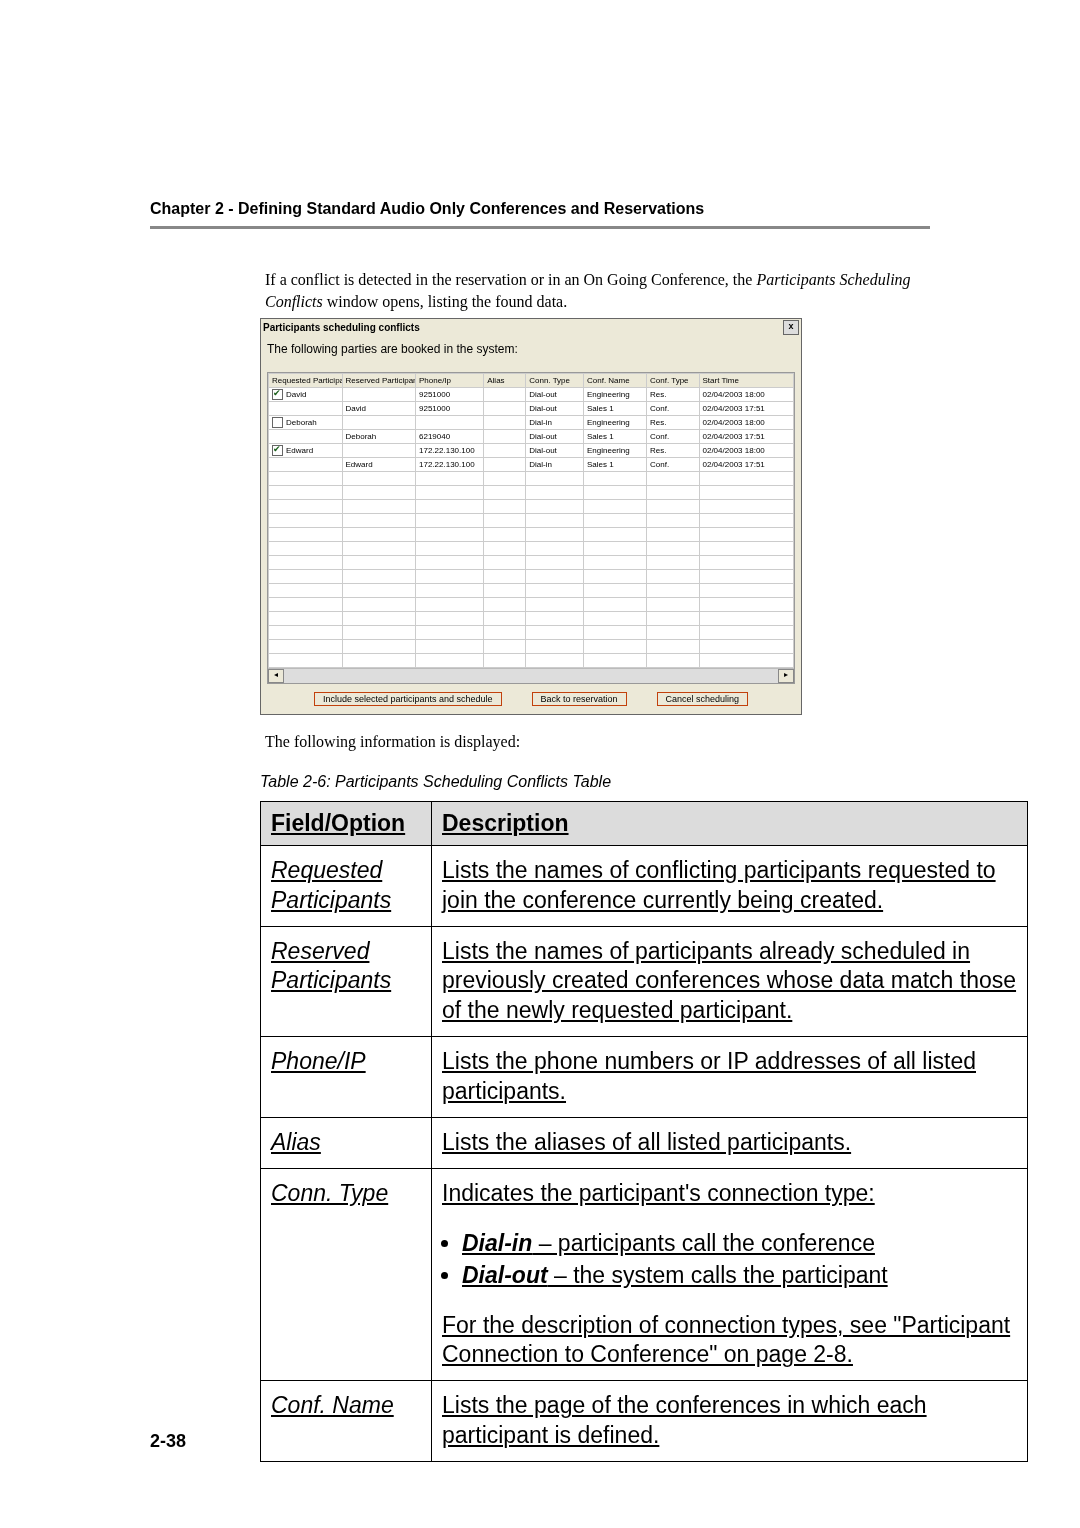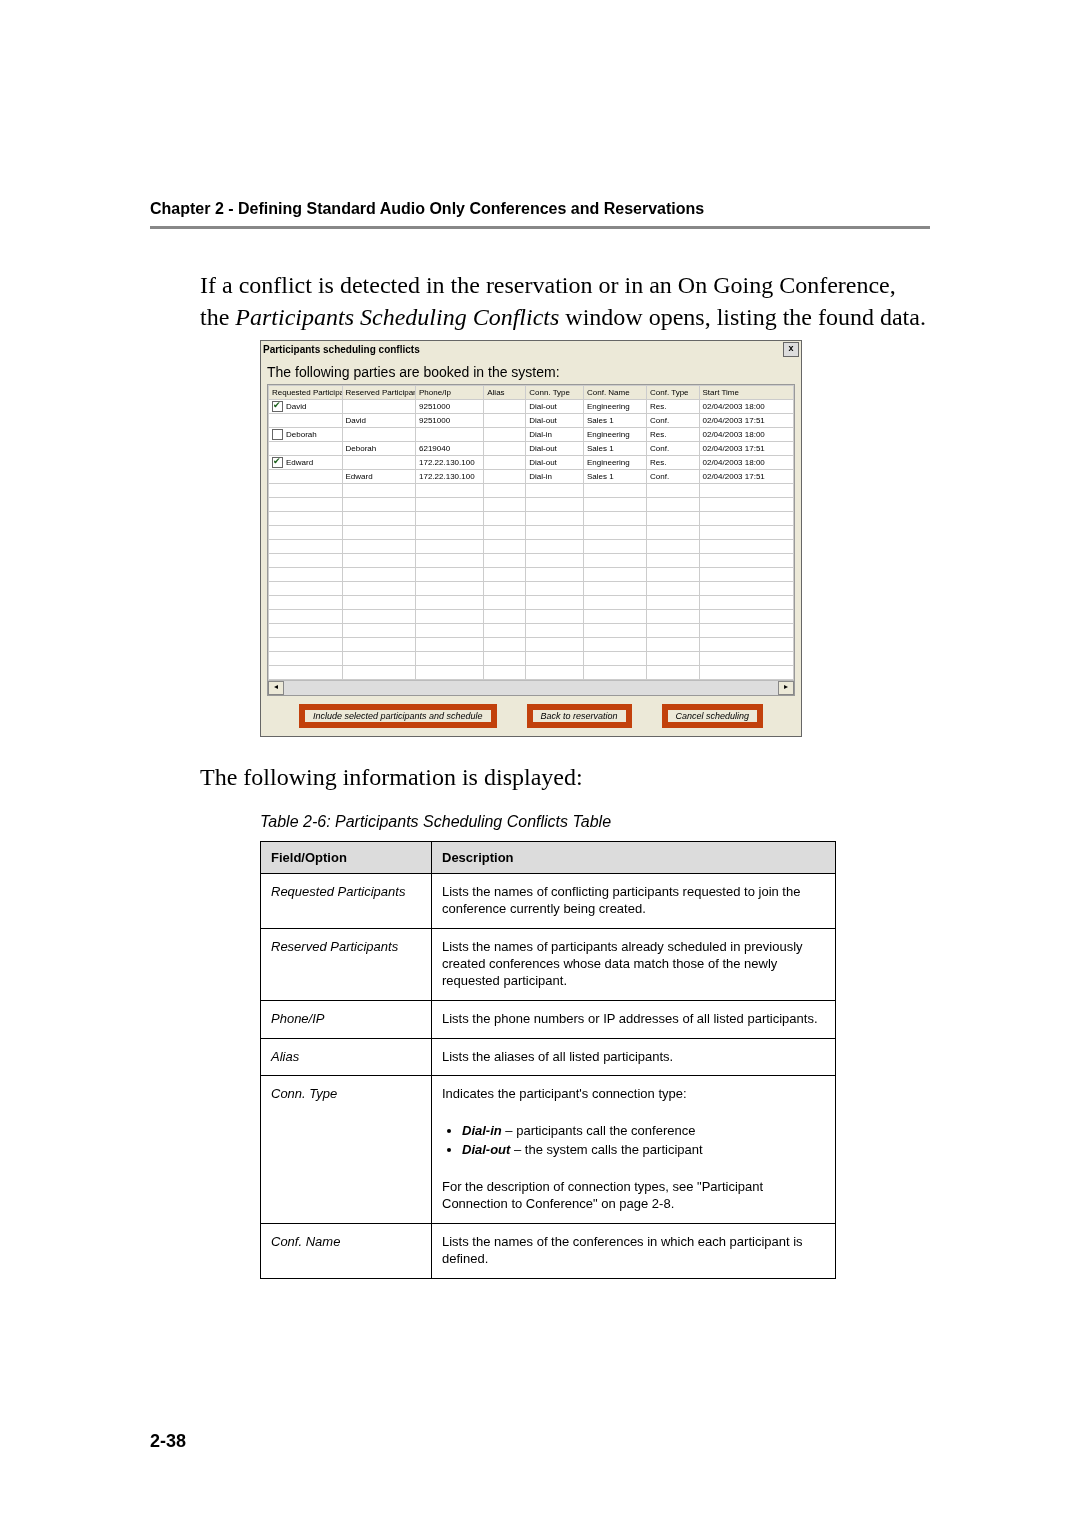--- a/index.html
+++ b/index.html
@@ -22,22 +22,22 @@
     font-weight: bold;
     font-size: 16px;
     text-align: left;
     margin-bottom: 8px;
   }
   .chapter-div {
     border-bottom: 3px solid #888;
     margin-bottom: 40px;
   }
   .body-text {
-    margin-left: 50px;
-    font-size: 24px;
+    margin-left: 115px;
+    font-size: 16px;
     line-height: 1.35;
     margin-bottom: 6px;
   }
   em.part {
     font-style: italic;
   }
   
   .shot {
     margin-left: 110px;
     width: 540px;
@@ -63,22 +63,22 @@
     font-size: 9px;
     text-align: center;
     line-height: 11px;
     font-weight: bold;
   }
   .shot-body {
     padding: 6px;
     background: #ece9d8;
   }
   .shot-note {
-    margin-bottom: 4px;
-    font-size: 14px;
+    margin-bottom: 16px;
+    font-size: 12px;
   }
   .grid-wrap {
     background: #fff;
     border: 1px solid #999;
   }
   table.grid {
     border-collapse: collapse;
     width: 100%;
     table-layout: fixed;
     font-size: 8px;
@@ -130,38 +130,38 @@
   .shot-buttons {
     display: flex;
     justify-content: center;
     gap: 30px;
     padding: 8px 0 2px 0;
   }
   .shot-buttons button {
     font-family: inherit;
     font-size: 9px;
     background: #ece9d8;
-    border: 6px solid #c2410c;
+    border: 1px solid #c2410c;
     padding: 1px 8px;
-    font-style: italic;
   }
   
   .table-caption {
     margin-left: 110px;
     font-family: Arial, Helvetica, sans-serif;
     font-style: italic;
     font-size: 16px;
     margin: 20px 0 10px 110px;
   }
   table.ref {
     margin-left: 110px;
     border-collapse: collapse;
-    width: 576px;
+    width: 768px;
     font-family: Arial, Helvetica, sans-serif;
-    font-size: 13px;
+    font-size: 23px;
+    text-decoration: underline;
   }
   table.ref th {
     background: #dcdcdc;
     font-weight: bold;
     text-align: left;
     padding: 8px 10px;
     border: 1px solid #000;
   }
   table.ref td {
     border: 1px solid #000;
@@ -485,19 +485,19 @@
           <span>Indicates the participant's connection type:</span>
           <ul class="bullet-list">
             <li><span class="bold-it">Dial-in</span><span> – participants call the conference</span></li>
             <li><span class="bold-it">Dial-out</span><span> – the system calls the participant</span></li>
           </ul>
           <span>For the description of connection types, see "Participant Connection to Conference" on page 2-8.</span>
         </td>
       </tr>
       <tr>
         <td class="field">Conf. Name</td>
-        <td>Lists the names of the conferences in which each participant is defined.</td>
+        <td>Lists the page of the conferences in which each participant is defined.</td>
       </tr>
     </tbody>
   </table>
 
   <div class="page-num">2-38</div>
 </div>
 
 </body></html>

